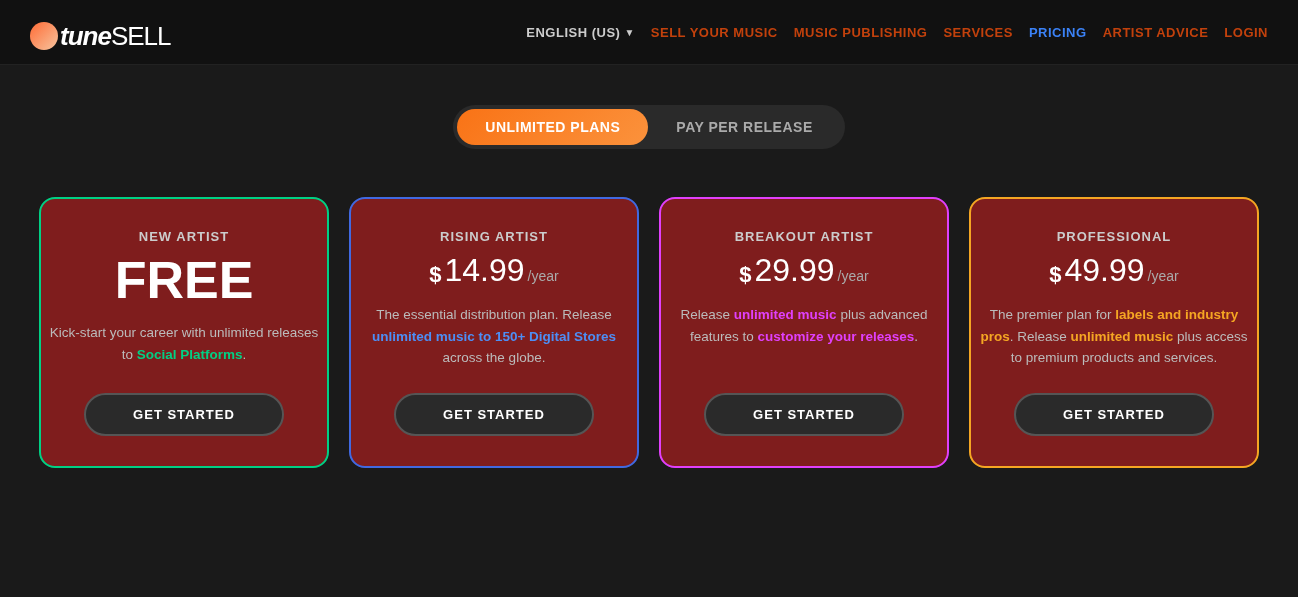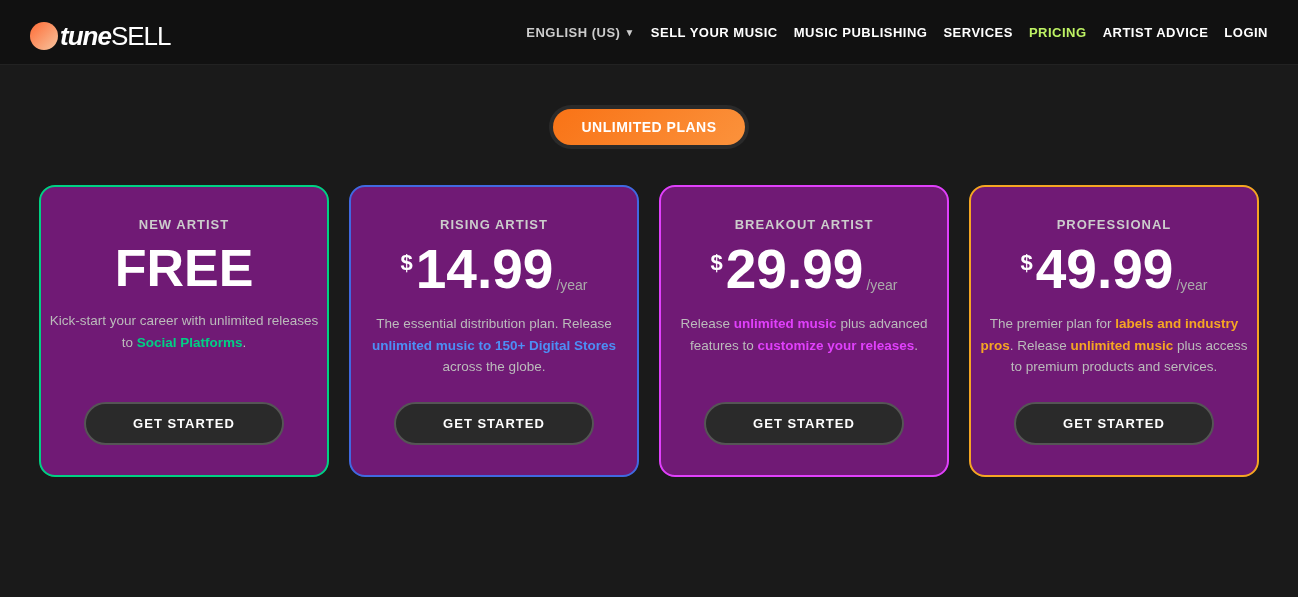--- a/index.html
+++ b/index.html
@@ -45,30 +45,30 @@
       display: inline-block;
       margin-right: 2px;
     }
 
     nav {
       display: flex;
       align-items: center;
       gap: 16px;
     }
     .nav-item {
-      color: #ffffff;
+      color: #c2410c;
       text-decoration: none;
       font-size: 13px;
       font-weight: 700;
       letter-spacing: 0.5px;
       text-transform: uppercase;
       cursor: pointer;
       white-space: nowrap;
     }
-    .nav-item.pricing { color: #bef264; }
+    .nav-item.pricing { color: #3b82f6; }
     .nav-lang {
       display: flex;
       align-items: center;
       gap: 4px;
       color: #ccc;
       font-size: 13px;
       font-weight: 700;
       letter-spacing: 0.5px;
       cursor: pointer;
     }
@@ -96,21 +96,21 @@
       align-items: center;
     }
 
     
     .plan-toggle {
       display: flex;
       align-items: center;
       background: #2a2a2a;
       border-radius: 30px;
       padding: 4px;
-      margin-bottom: 36px;
+      margin-bottom: 48px;
     }
     .toggle-btn {
       padding: 10px 28px;
       border-radius: 25px;
       font-size: 14px;
       font-weight: 800;
       letter-spacing: 0.5px;
       cursor: pointer;
       border: none;
       text-transform: uppercase;
@@ -127,21 +127,21 @@
     
     .cards-container {
       display: flex;
       gap: 20px;
       justify-content: center;
       width: 100%;
       max-width: 1240px;
     }
 
     .card {
-      background: #701a75;
+      background: #7f1d1d;
       border-radius: 16px;
       padding: 30px 7px;
       flex: 1;
       max-width: 290px;
       display: flex;
       flex-direction: column;
       align-items: center;
       text-align: center;
       position: relative;
     }
@@ -184,22 +184,22 @@
 
     .price-dollar {
       font-size: 22px;
       font-weight: 700;
       color: #fff;
       margin-top: 8px;
       margin-right: 3px;
     }
 
     .price-amount {
-      font-size: 55px;
-      font-weight: 700;
+      font-size: 32px;
+      font-weight: 400;
       color: #fff;
       line-height: 1;
     }
 
     .price-period {
       font-size: 14px;
       color: #aaa;
       margin-top: auto;
       margin-bottom: 4px;
       margin-left: 3px;
@@ -256,20 +256,21 @@
     <a class="nav-item">ARTIST ADVICE</a>
     <a class="nav-item">LOGIN</a>
   </nav>
 
 </header>
 
 <main>
 
   <div class="plan-toggle">
     <button class="toggle-btn active">UNLIMITED PLANS</button>
+    <button class="toggle-btn inactive">PAY PER RELEASE</button>
   </div>
 
   <div class="cards-container">
 
     <div class="card card-new-artist">
       <div class="card-plan-name">NEW ARTIST</div>
       <div class="card-price">
         <span class="price-free">FREE</span>
       </div>
       <div class="card-description">

